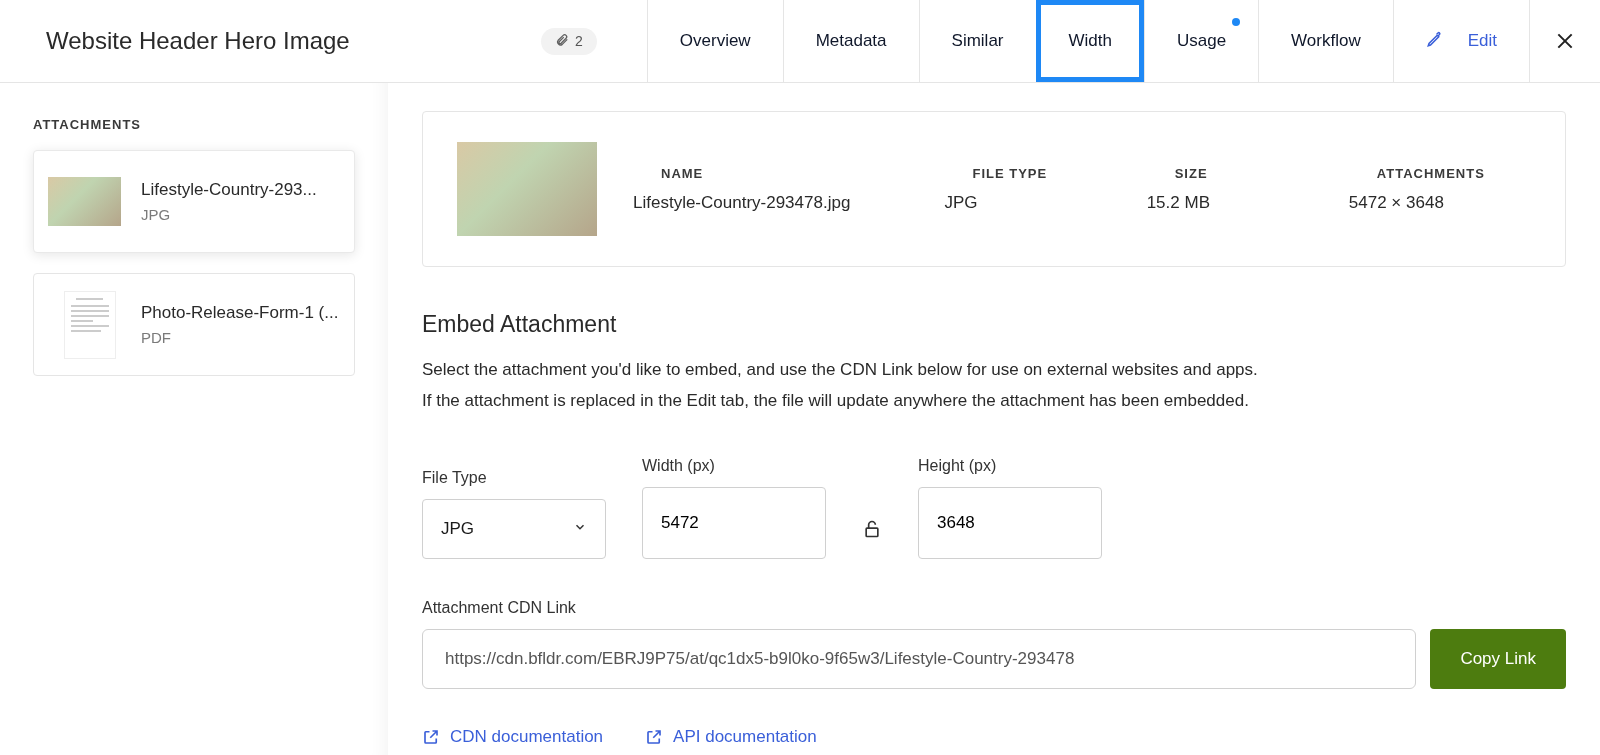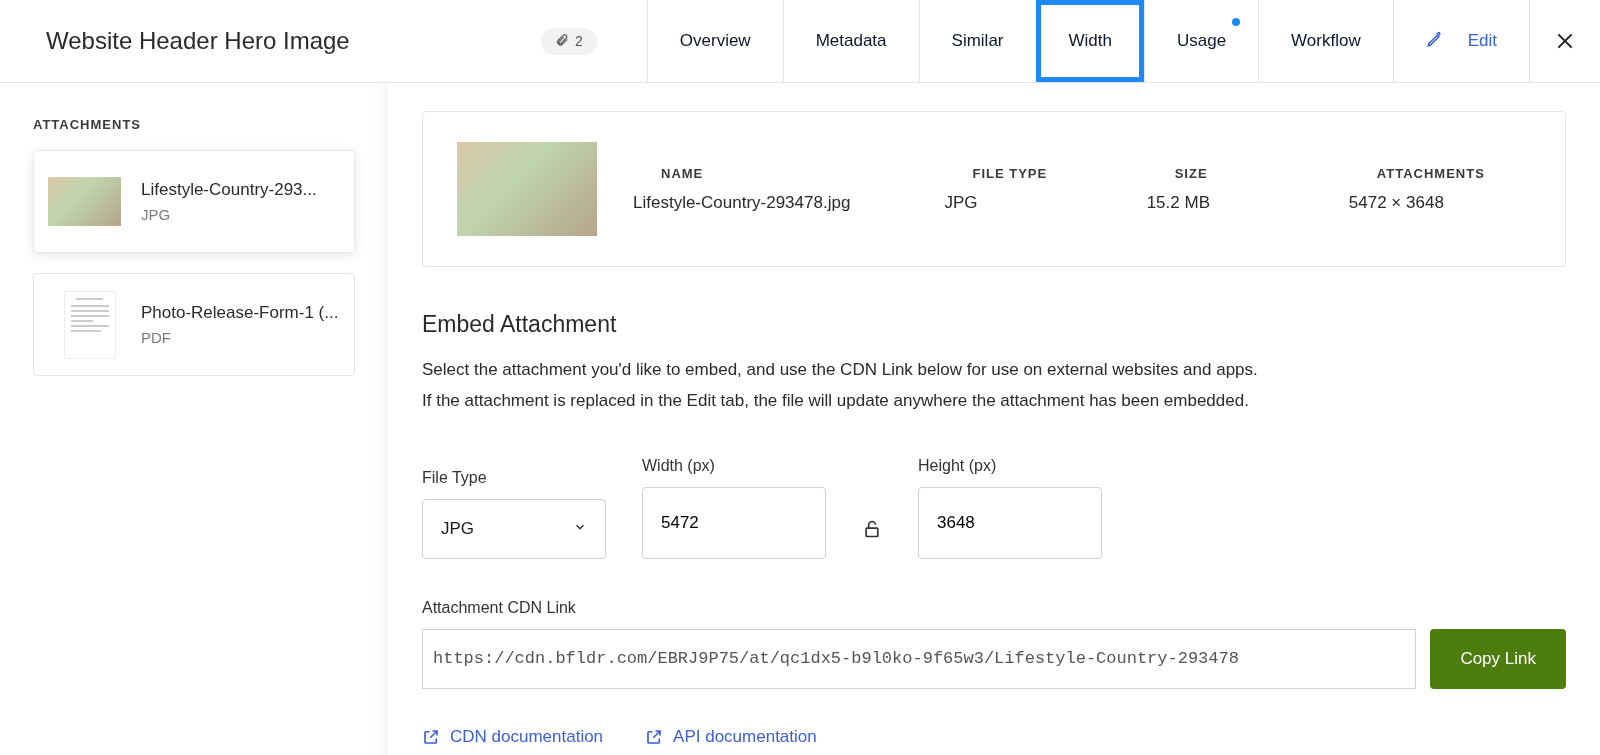--- a/index.html
+++ b/index.html
@@ -256,25 +256,25 @@
     }
     .cdn-row {
       display: flex;
       gap: 14px;
       margin-top: 12px;
     }
     .cdn-input {
       flex: 1;
       height: 60px;
       border: 1px solid #d0d0d0;
-      border-radius: 0;
-      padding: 0 10px;
+      border-radius: 6px;
+      padding: 0 22px;
       font-size: 17px;
       color: #555;
-      font-family: Liberation Mono, monospace;
+      font-family: Liberation Sans, sans-serif;
     }
     .copy-btn {
       background: #4d7c0f;
       color: #fff;
       border: none;
       border-radius: 4px;
       padding: 0 30px;
       font-size: 17px;
       cursor: pointer;
     }

